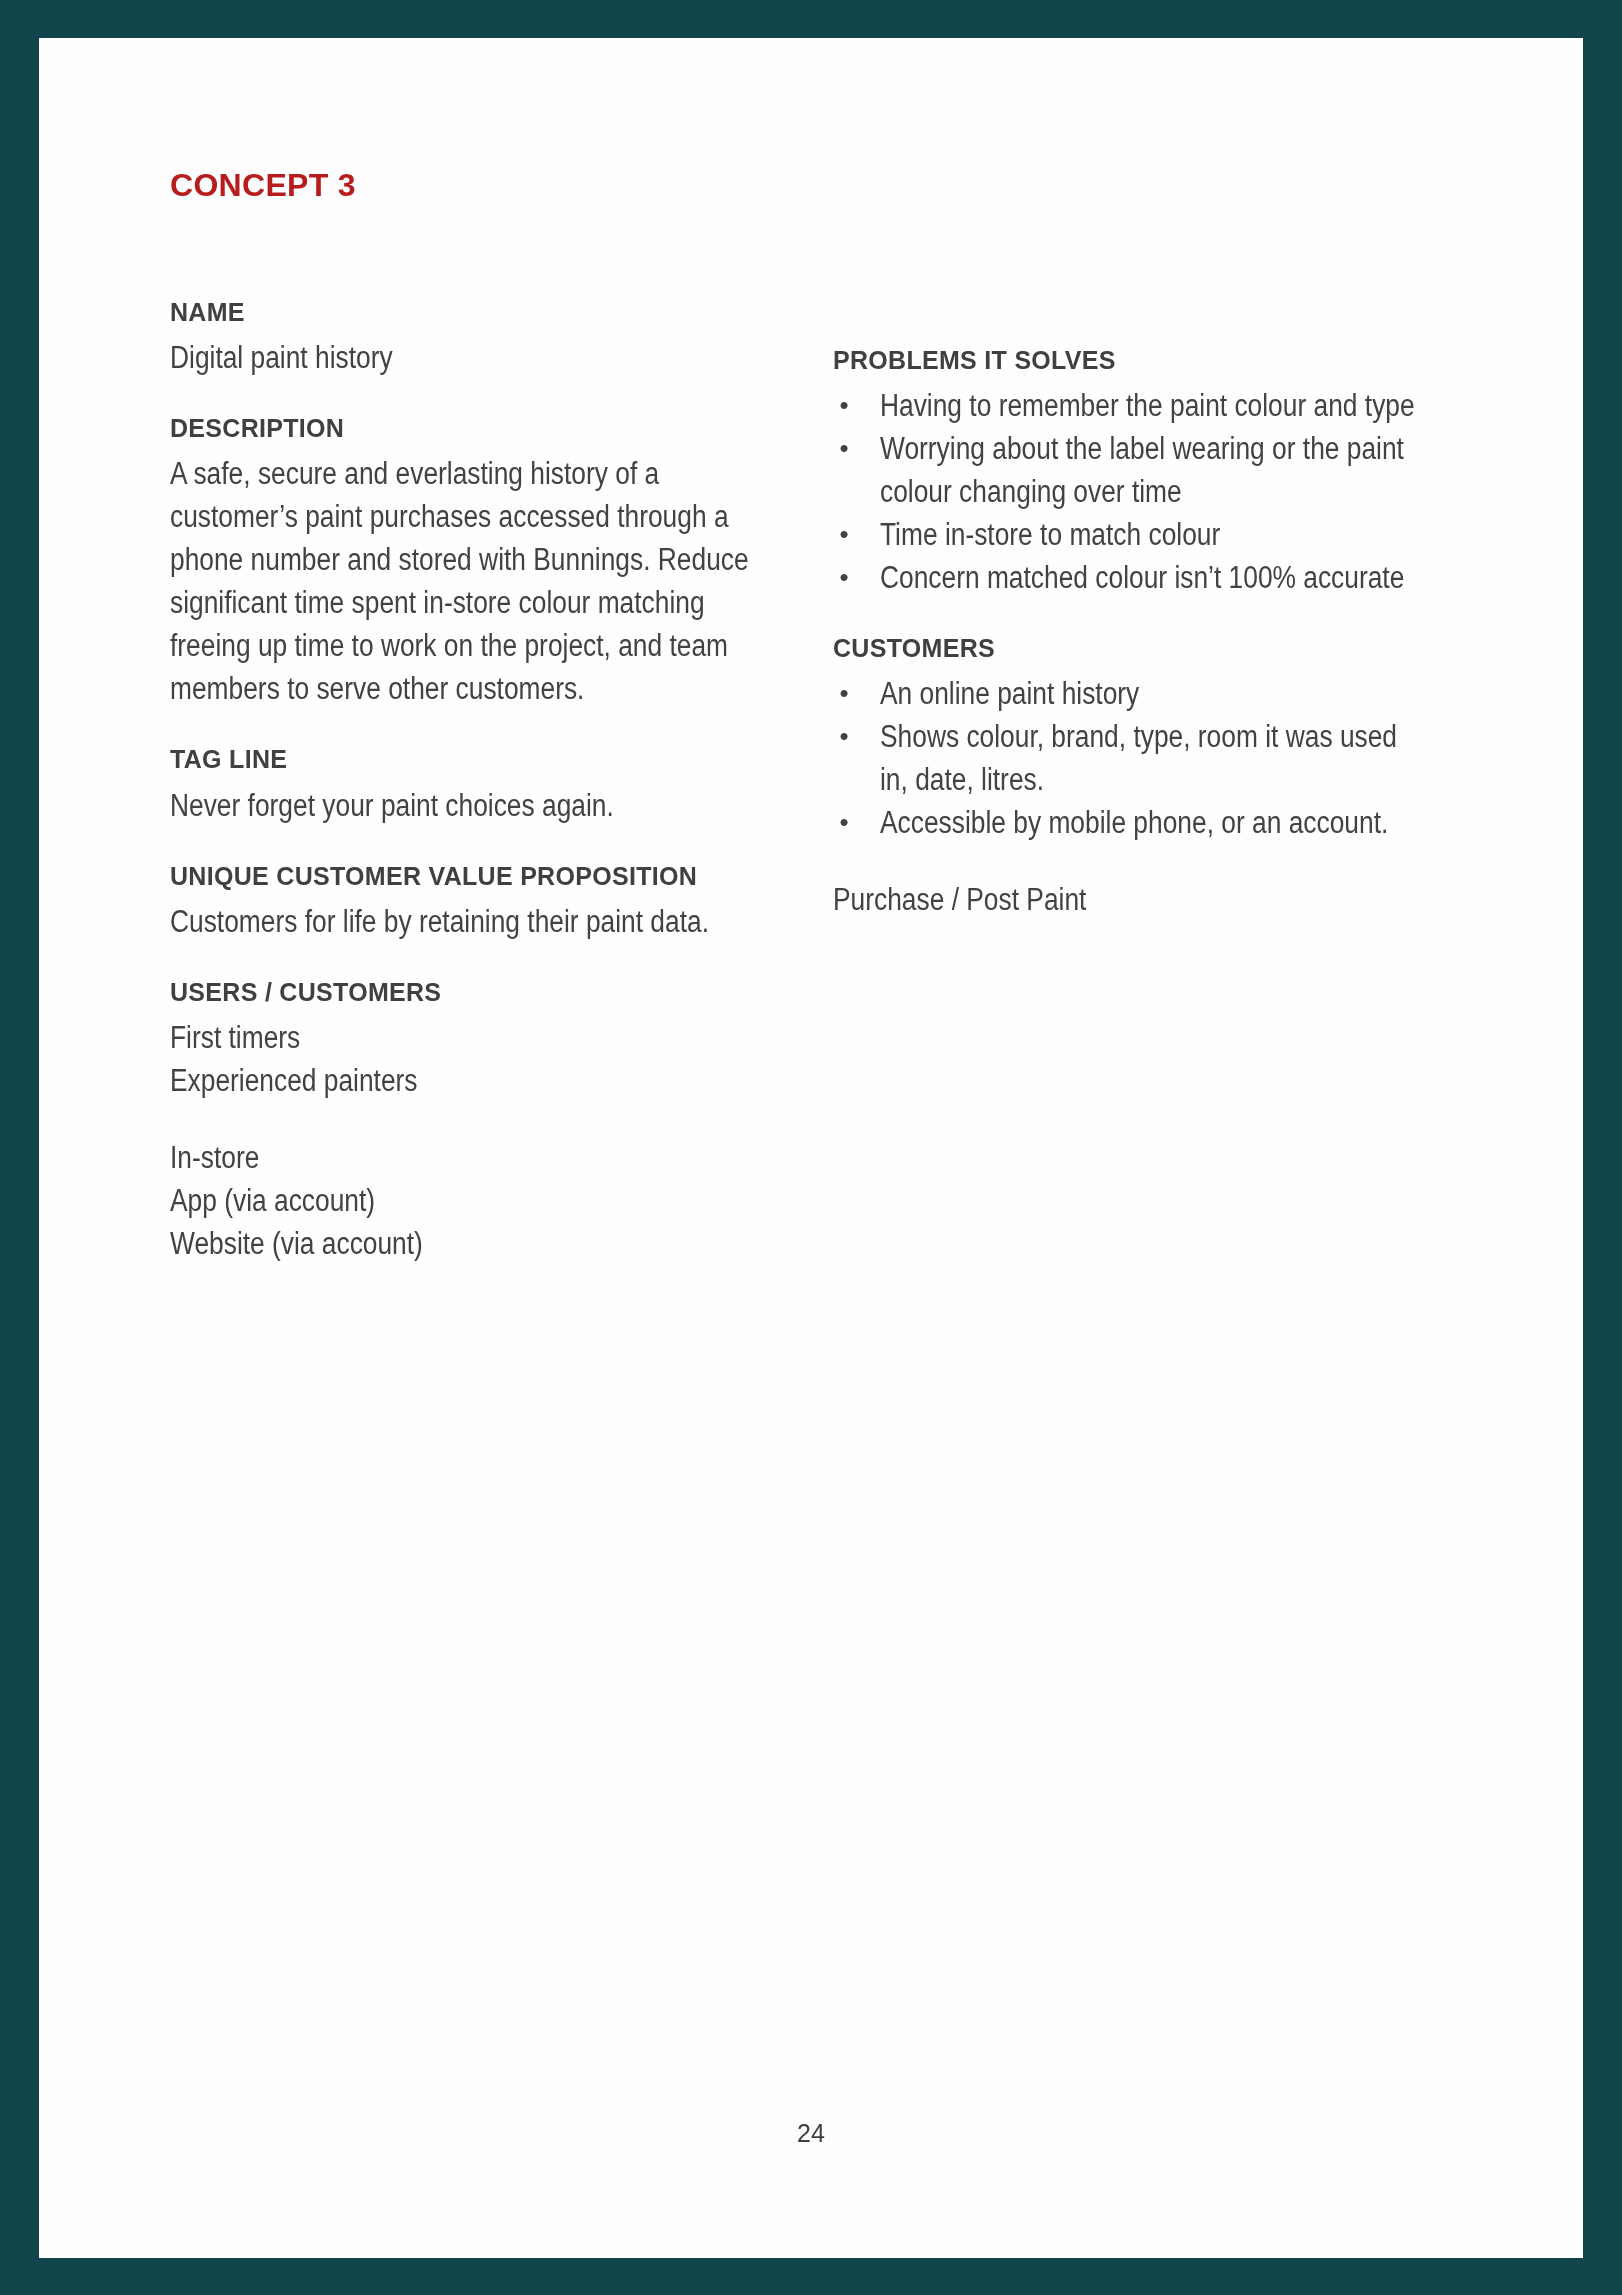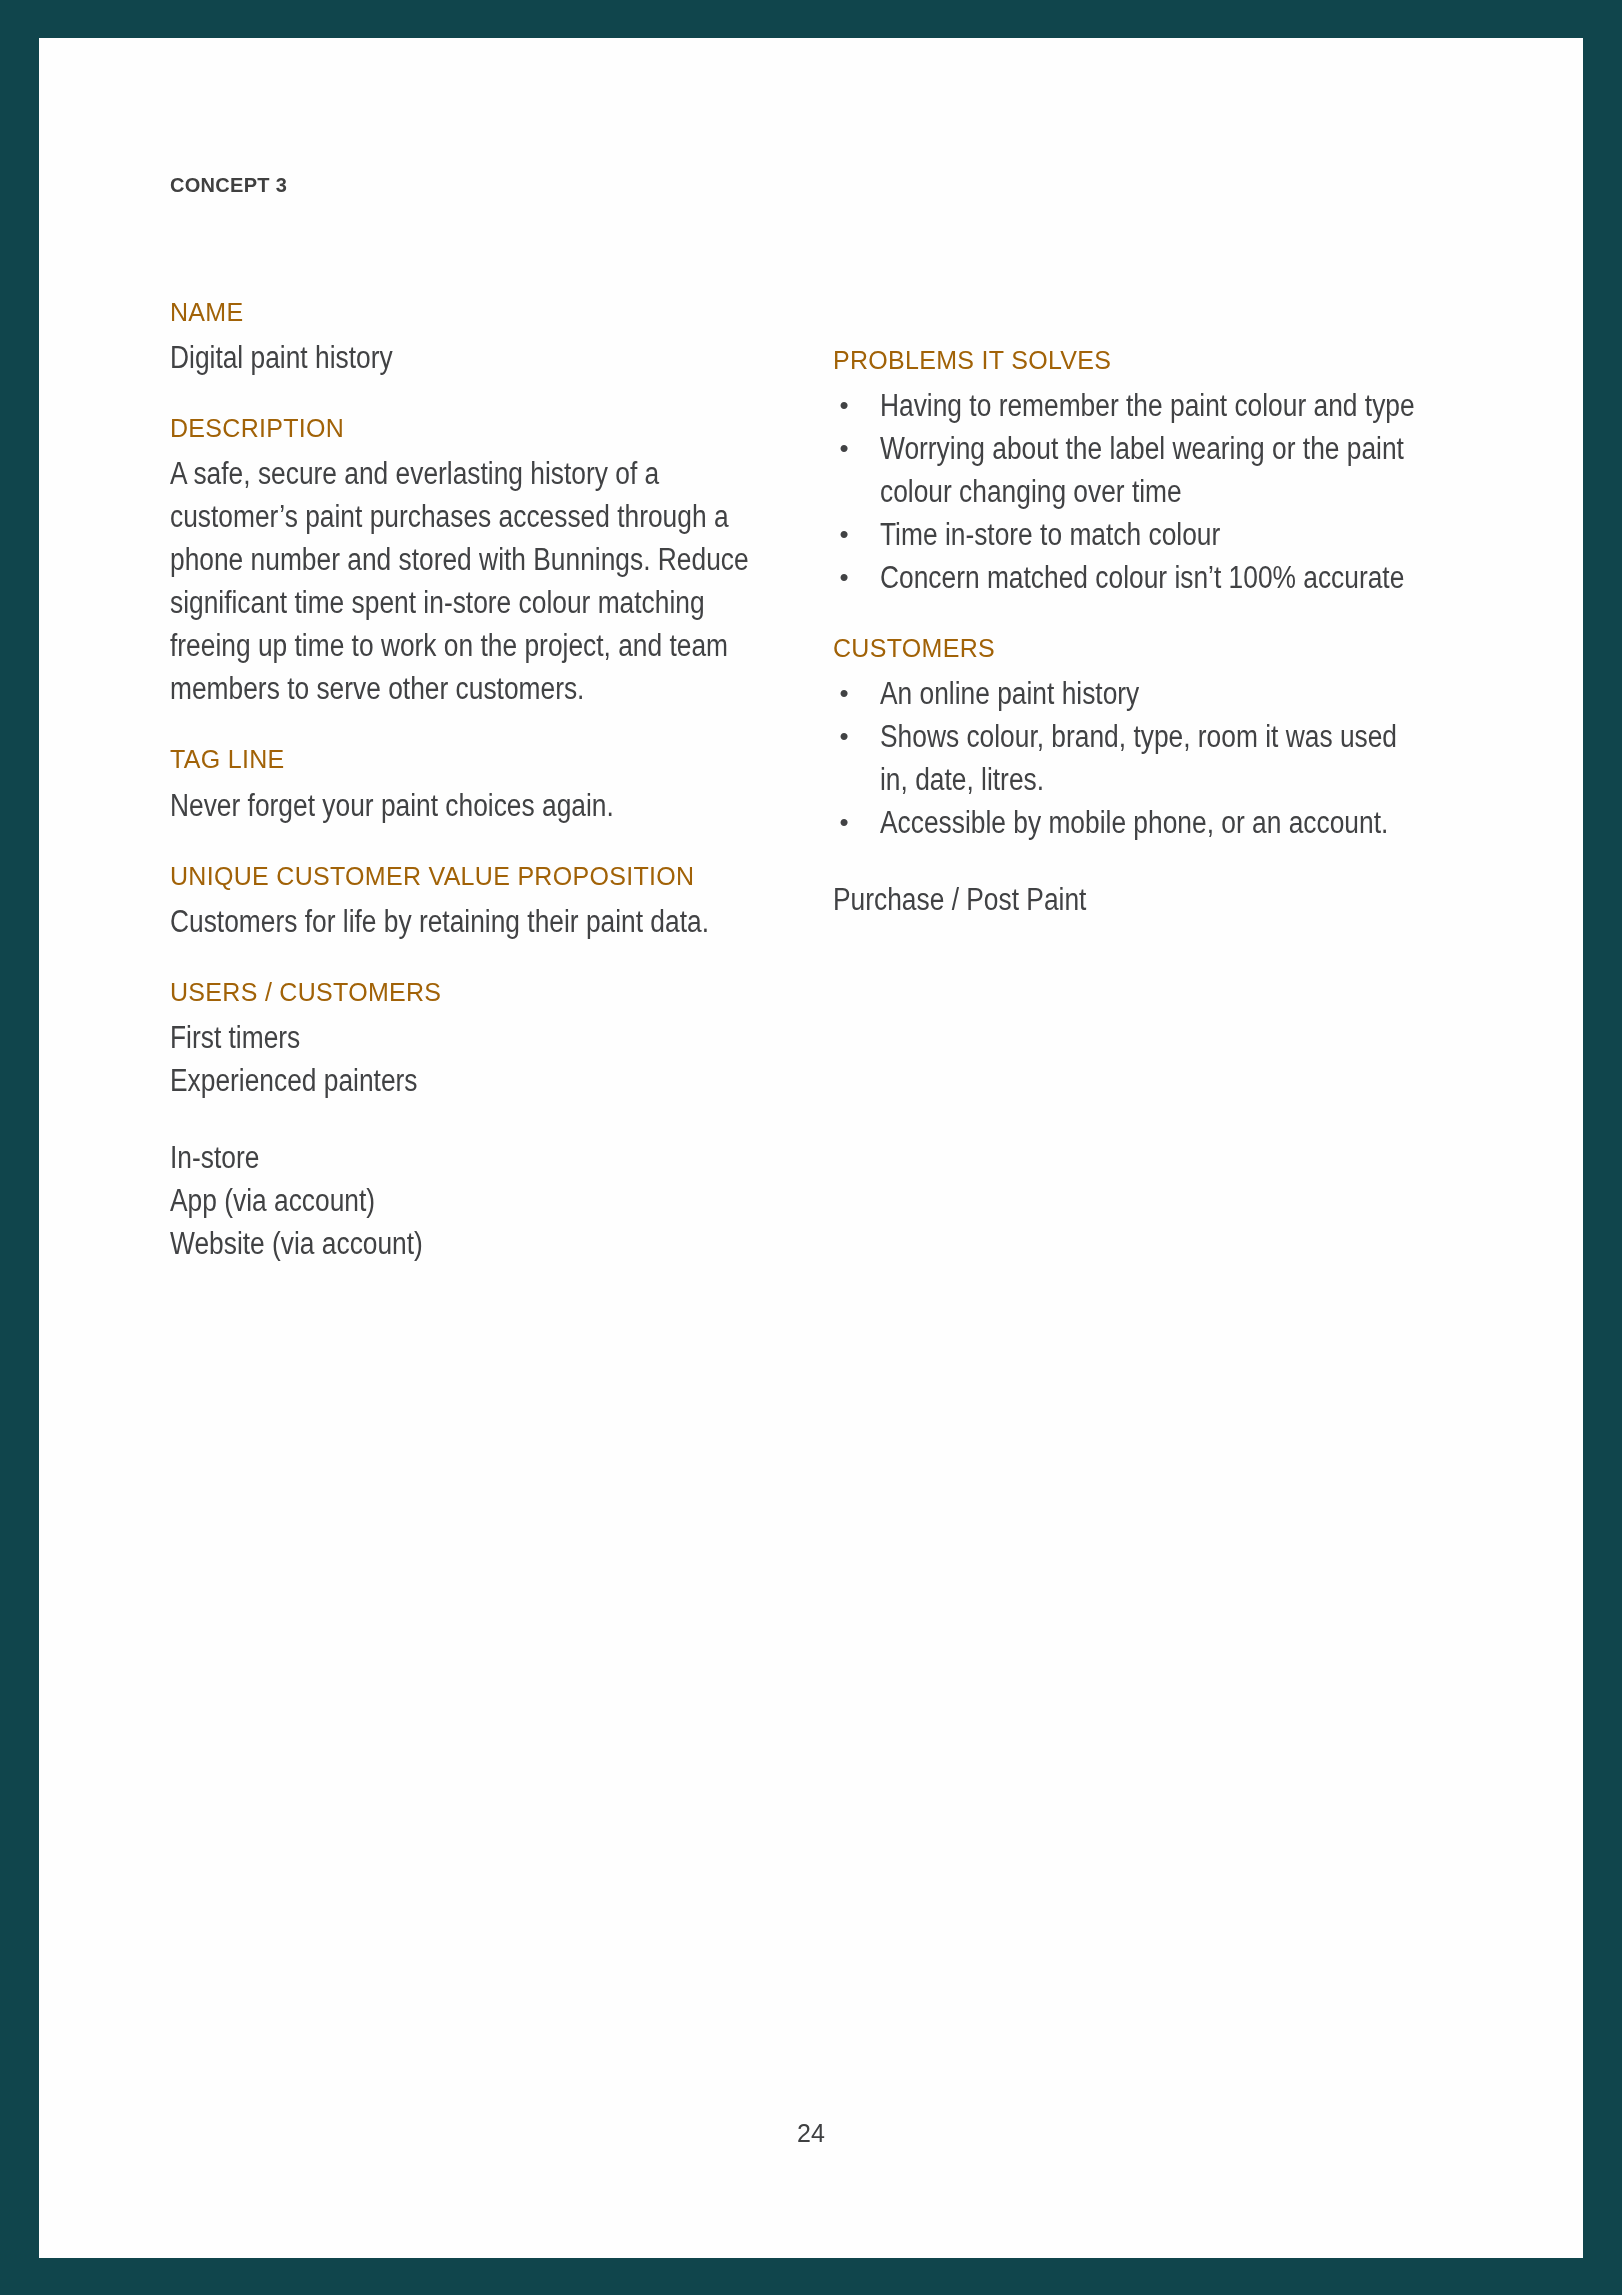--- a/index.html
+++ b/index.html
@@ -10,31 +10,31 @@
     font-family:"Liberation Sans", sans-serif;
     overflow:hidden;
   }
   .page {
     position:absolute; left:39px; top:38px;
     width:1544px; height:2220px;
     background:#fefefe;
   }
   .concept {
     position:absolute; left:131px; top:132px;
-    font-size:20px; line-height:30px; font-weight:bold;
-    color:#404040; letter-spacing:0.3px; white-space:nowrap;
+    font-size:32px; line-height:30px; font-weight:bold;
+    color:#b91c1c; letter-spacing:0.3px; white-space:nowrap;
   }
   .col { position:absolute; top:259px; }
   .col-left  { left:131px;  width:720px; }
   .col-right { left:794px; width:707px;margin-top:48px; }
   .sec { margin:0 0 34px 0; }
   .sec h3 {
     margin:0 0 9.2px 0;
-    font-size:25px; line-height:30px; font-weight:normal;
-    color:#a16207; letter-spacing:0.3px; white-space:nowrap;
+    font-size:25px; line-height:30px; font-weight:bold;
+    color:#404040; letter-spacing:0.3px; white-space:nowrap;
   }
   .line {
     font-size:31px; line-height:43px;
     color:#414244; white-space:nowrap;
     transform:scaleX(0.85); transform-origin:0 50%;
   }
   ul.blist { list-style:none; margin:0; padding:0; }
   ul.blist li { position:relative; padding-left:47px; }
   .bullet {
     position:absolute; left:6.5px; top:0;

